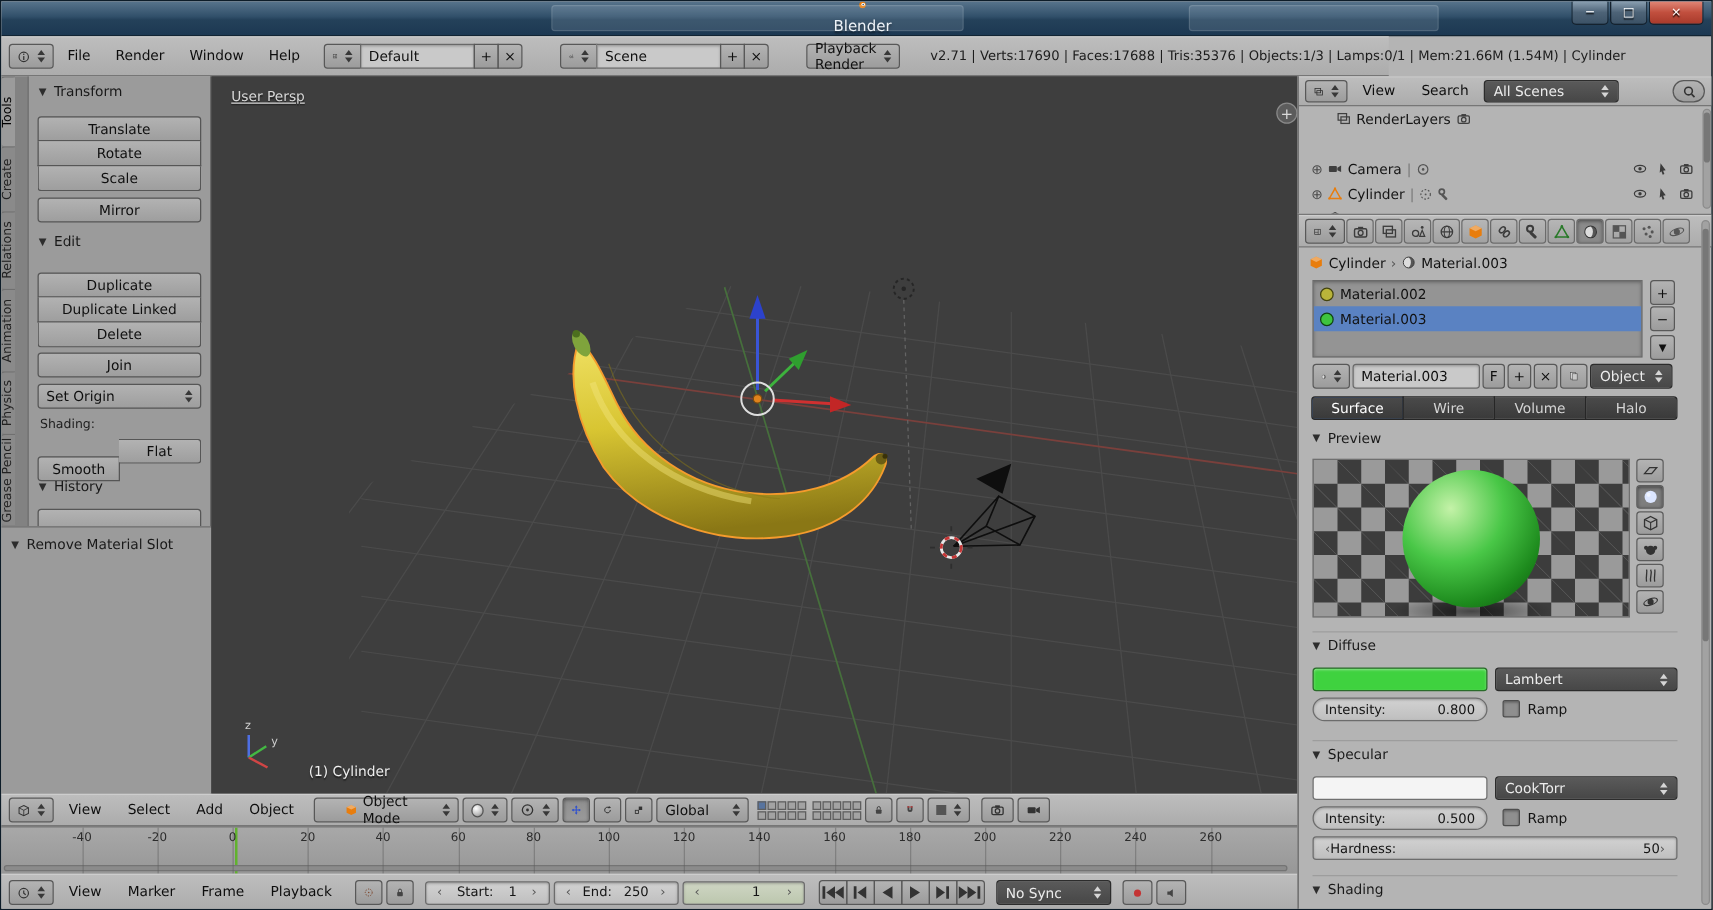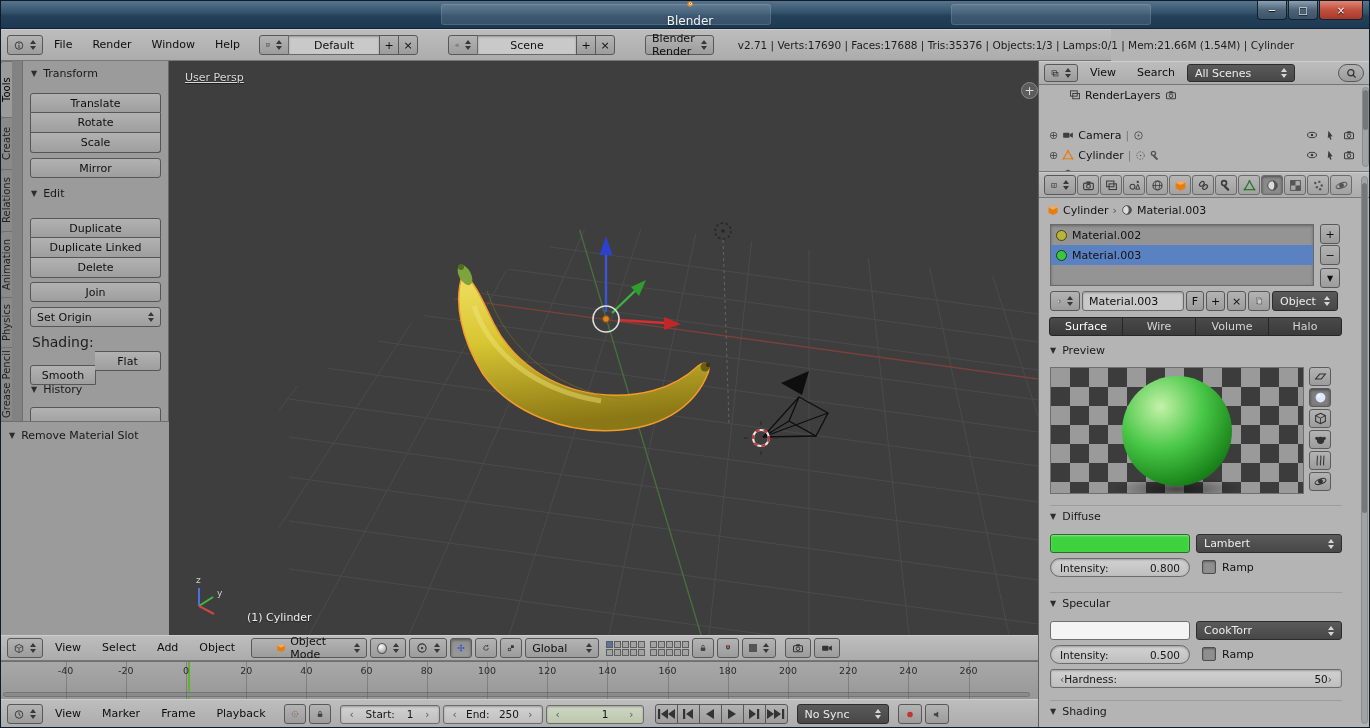--- a/index.html
+++ b/index.html
@@ -24,21 +24,21 @@
   .tri-d{width:0;height:0;border-left:3.5px solid transparent;border-right:3.5px solid transparent;border-top:4px solid #383838;}
   .dd-dark .tri-u{border-bottom-color:#d6d6d6;}
   .dd-dark .tri-d{border-top-color:#d6d6d6;}
   .menu-item{padding:0 9px;color:#0d0d0d;font-size:11px;line-height:20px;}
   .hdr-strip{background:linear-gradient(#bdbdbd,#acacac);border-top:1px solid #cdcdcd;border-bottom:1px solid #767676;display:flex;align-items:center;}
   .panel-hdr{display:flex;align-items:center;gap:6px;font-size:11px;color:#191919;}
   .panel-hdr .tri{font-size:8px;color:#2d2d2d;}
   .chk{width:14px;height:14px;background:#8f8f8f;border:1px solid #4e4e4e;border-radius:2px;box-shadow:inset 0 1px 2px rgba(0,0,0,.35);}
   .ic{display:block;}
   .composite{display:inline-flex;}
-  .composite>*{border-radius:0;margin-left:-1px;justify-content:center;}
+  .composite>*{border-radius:0;margin-left:-1px;}
   .composite>*:first-child{border-radius:3px 0 0 3px;margin-left:0;}
   .composite>*:last-child{border-radius:0 3px 3px 0;}
   
   .toolshelf{left:0;top:60px;width:168px;height:574px;background:#9b9b9b;border-right:1px solid #6a6a6a;}
   .ts-top{position:absolute;left:0;top:0;width:168px;height:360px;overflow:hidden;}
   .ts-tabs{position:absolute;left:0;top:0;width:22px;height:360px;background:#828282;border-right:1px solid #6f6f6f;}
   .ts-tab{display:flex;align-items:center;justify-content:center;writing-mode:vertical-rl;transform:rotate(180deg);font-size:10px;color:#222;background:#8a8a8a;border-bottom:1px solid #707070;border-radius:0 3px 3px 0;}
   .ts-tab.active{background:#9b9b9b;color:#000;}
   .ts-panels{position:absolute;left:22px;top:0;width:146px;height:360px;}
   .ts-btn{position:absolute;left:7px;width:131px;height:20px;background:linear-gradient(#b2b2b2,#9e9e9e);border:1px solid #565656;color:#0f0f0f;display:flex;align-items:center;justify-content:center;font-size:11px;}
@@ -300,21 +300,21 @@
             <i class="tri-d"></i>
           </span>
       </div>
       <div class="field" style="width:100px;">
           <span>Scene</span>
         </div>
       <div class="btn" style="width:20px;">+</div>
       <div class="btn" style="width:20px;">×</div>
     </div>
     <div class="btn" style="width:116px;margin-left:28px;justify-content:space-between;">
-      <span>Blender Render</span>
+      <span>Playback Render</span>
       <span class="updown">
           <i class="tri-u"></i>
           <i class="tri-d"></i>
         </span>
     </div>
     <svg class="ic" width="17" height="17" viewBox="0 0 16 16" style="margin-left:14px;">
         <circle cx="8" cy="8" r="7" fill="#e87d0d"></circle>
         <ellipse cx="9.5" cy="6.8" rx="4" ry="3" fill="#fff"></ellipse>
         <circle cx="9.5" cy="6.8" r="1.6" fill="#1f4e7a"></circle>
       </svg>
@@ -376,21 +376,21 @@
         <div class="ts-btn solo" style="top:221px;">
             <span>Join</span>
           </div>
         <div class="ts-btn solo" style="top:246px;justify-content:space-between;padding:0 6px;">
             <span>Set Origin</span>
             <span class="updown">
               <i class="tri-u"></i>
               <i class="tri-d"></i>
             </span>
           </div>
-        <div class="abs" style="left:9px;top:273px;font-size:14px;color:#1d1d1d;">Shading:</div>
+        <div class="abs" style="left:9px;top:273px;font-size:10px;color:#1d1d1d;">Shading:</div>
         <div class="ts-btn" style="top:304px;width:66px;border-radius:3px 0 0 3px;">
             <span>Smooth</span>
           </div>
         <div class="ts-btn" style="top:290px;left:72px;width:66px;border-radius:0 3px 3px 0;border-left:none;">
             <span>Flat</span>
           </div>
         <div class="panel-hdr abs" style="left:8px;top:322px;">
             <span class="tri">▼</span>
             <span>History</span>
           </div>

